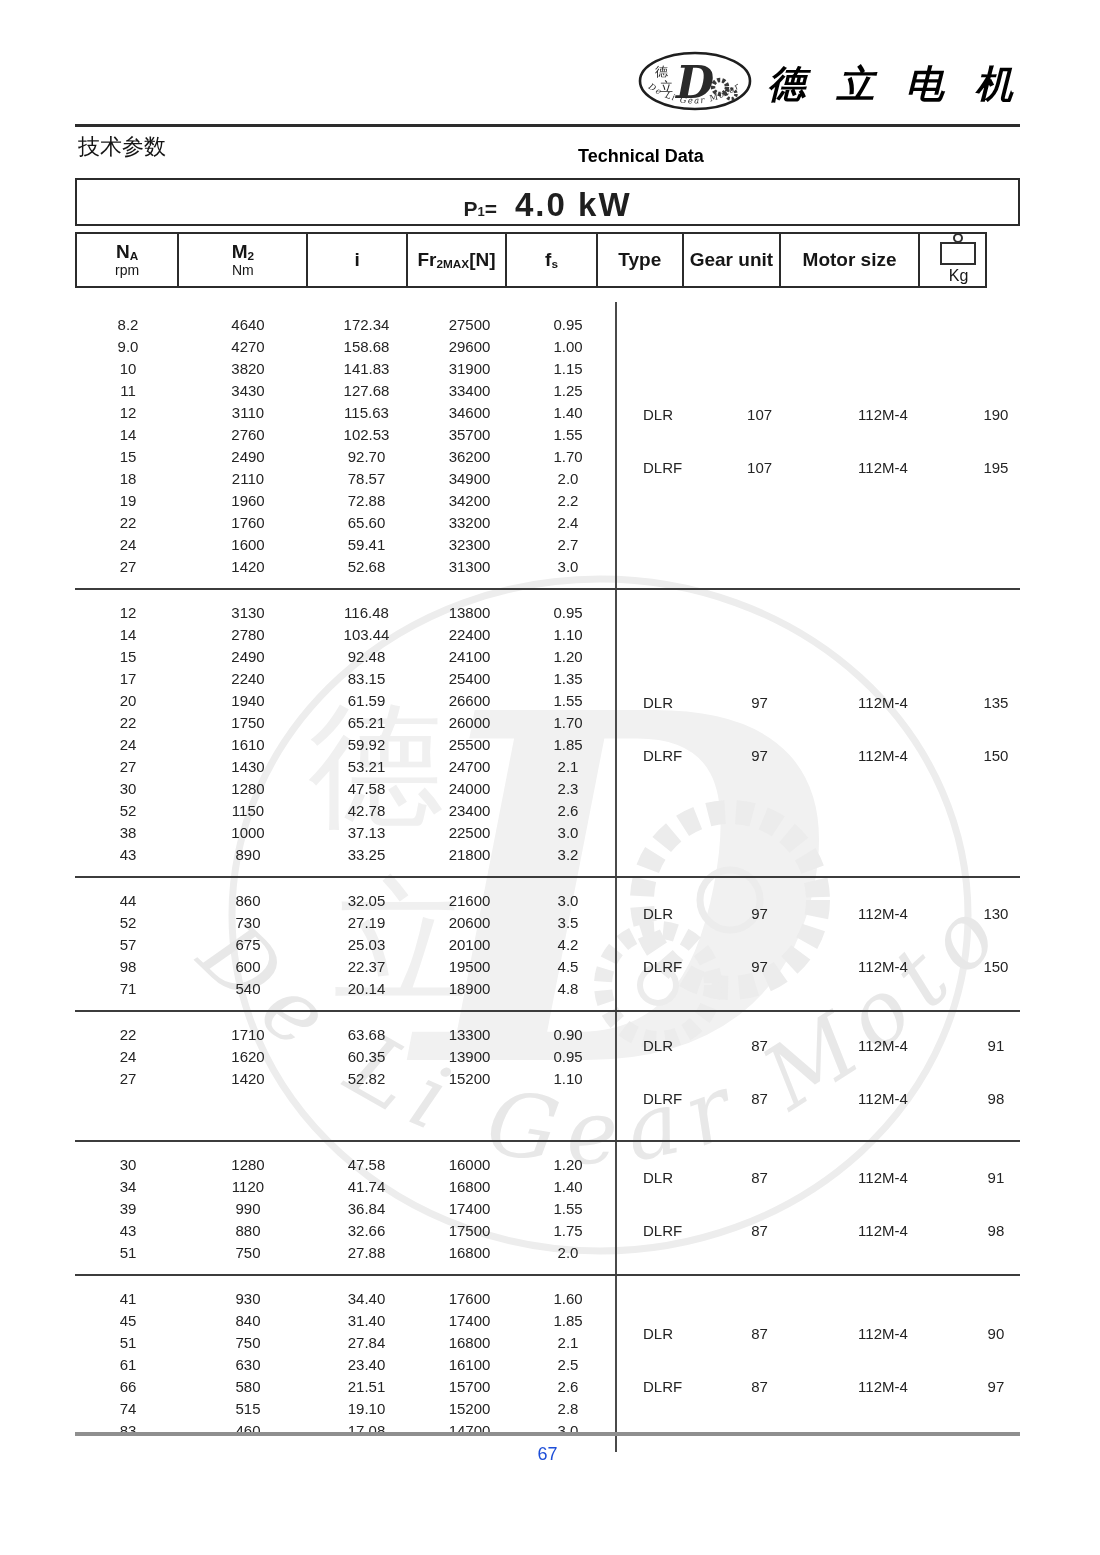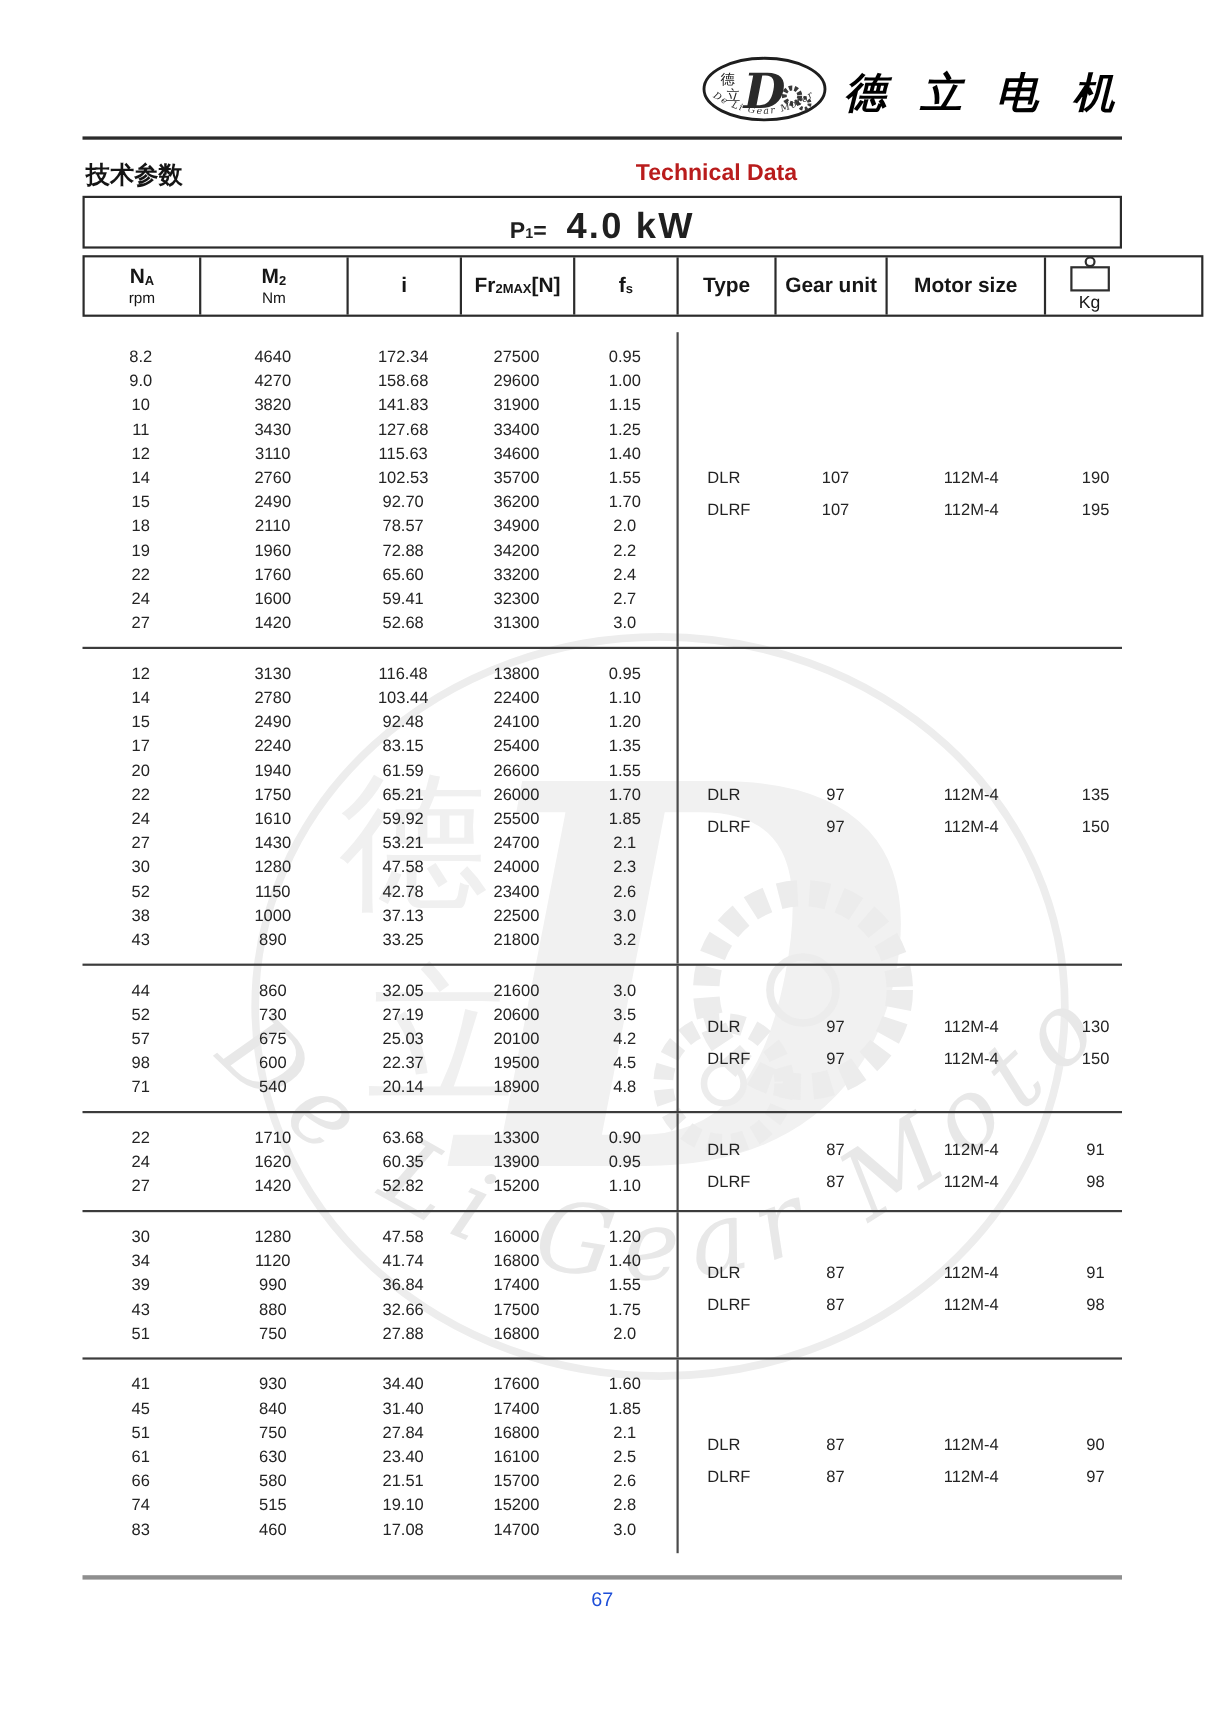--- a/index.html
+++ b/index.html
@@ -16,36 +16,36 @@
   
   .brand { position:absolute; top:48px; right:78px; display:flex; align-items:center; gap:12px; z-index:2; }
   .brand-logo { width:120px; height:72px; }
   .brand-name {
     font-family:"DejaVu Serif","Liberation Serif",serif;
     font-weight:bold; font-style:italic; font-size:38px; letter-spacing:9px;
     color:#000000; white-space:nowrap;
   }
   .header-rule { position:absolute; left:75px; top:124px; width:945px; height:3px; background:#2c2c2c; z-index:2; }
 
-  .title-cn { position:absolute; left:78px; top:144px; font-size:22px; font-weight:bold; color:#141414; z-index:2; }
-  .title-en { position:absolute; left:578px; top:146px; font-size:21px; font-weight:bold; color:#b91c1c; z-index:2; }
+  .title-cn { position:absolute; left:78px; top:132px; font-size:22px; font-weight:normal; color:#141414; z-index:2; }
+  .title-en { position:absolute; left:578px; top:146px; font-size:18px; font-weight:bold; color:#000000; z-index:2; }
 
   
   .power-box {
     position:absolute; left:75px; top:178px; width:945px; height:48px; box-sizing:border-box;
     border:2px solid #2b2b2b; display:flex; align-items:baseline; justify-content:center;
     padding-top:6px; z-index:2; background:transparent;
   }
   .power-prefix { font-size:21px; font-weight:bold; }
   .power-sub { font-size:13px; font-weight:bold; }
   .power-value { font-size:33px; font-weight:bold; letter-spacing:2px; margin-left:18px; }
 
   
   .thead {
-    position:absolute; left:75px; top:232px; width:1019px; height:56px; box-sizing:border-box;
+    position:absolute; left:75px; top:232px; width:912px; height:56px; box-sizing:border-box;
     border:2px solid #2b2b2b; display:flex; z-index:2;
   }
   .th {
     box-sizing:border-box; border-right:2px solid #2b2b2b;
     display:flex; flex-direction:column; align-items:center; justify-content:center;
     line-height:1.12; color:#161616;
   }
   .th:last-child { border-right:none;padding-left:12px; }
   .th-main { font-size:19px; font-weight:bold; }
   .th-unit { font-size:14px; font-weight:normal; margin-top:1px; }
@@ -62,21 +62,21 @@
   
   .data-area { position:absolute; left:75px; top:302px; width:945px; z-index:2; }
   .section { display:flex; border-bottom:2px solid #3c3c3c; }
   .section:last-child { border-bottom:none; }
   .sec-left { width:540px; padding:11px 0; }
   .sec-right { width:403px; box-sizing:border-box; border-left:2px solid #4a4a4a; padding:11px 0;
                display:flex; flex-direction:column; justify-content:center; }
   .drow { height:22px; display:flex; align-items:center; }
   .dcell { text-align:center; font-size:15px; color:#242424; }
   .c0{width:106px}.c1{width:134px}.c2{width:103px}.c3{width:103px}.c4{width:94px}
-  .mrow { height:25px; display:flex; align-items:flex-end; margin:2px 0;gap:44px; }
+  .mrow { height:25px; display:flex; align-items:flex-start; margin:14px 0;gap:44px; }
   .mc { font-size:15px; color:#242424; }
   .mc-type { width:88px; text-align:left; padding-left:26px; box-sizing:border-box; }
   .mc-gear { width:100px; text-align:center; }
   .mc-motor { width:145px; text-align:center; }
   .mc-kg { width:68px; text-align:center; }
 
   
   .footer-rule { position:absolute; left:75px; top:1432px; width:945px; height:4px; background:#8f8f8f; z-index:2; }
   .page-number { position:absolute; left:75px; top:1444px; width:945px; text-align:center; font-size:18px; color:#1d4ed8; z-index:2; }
 </style>

